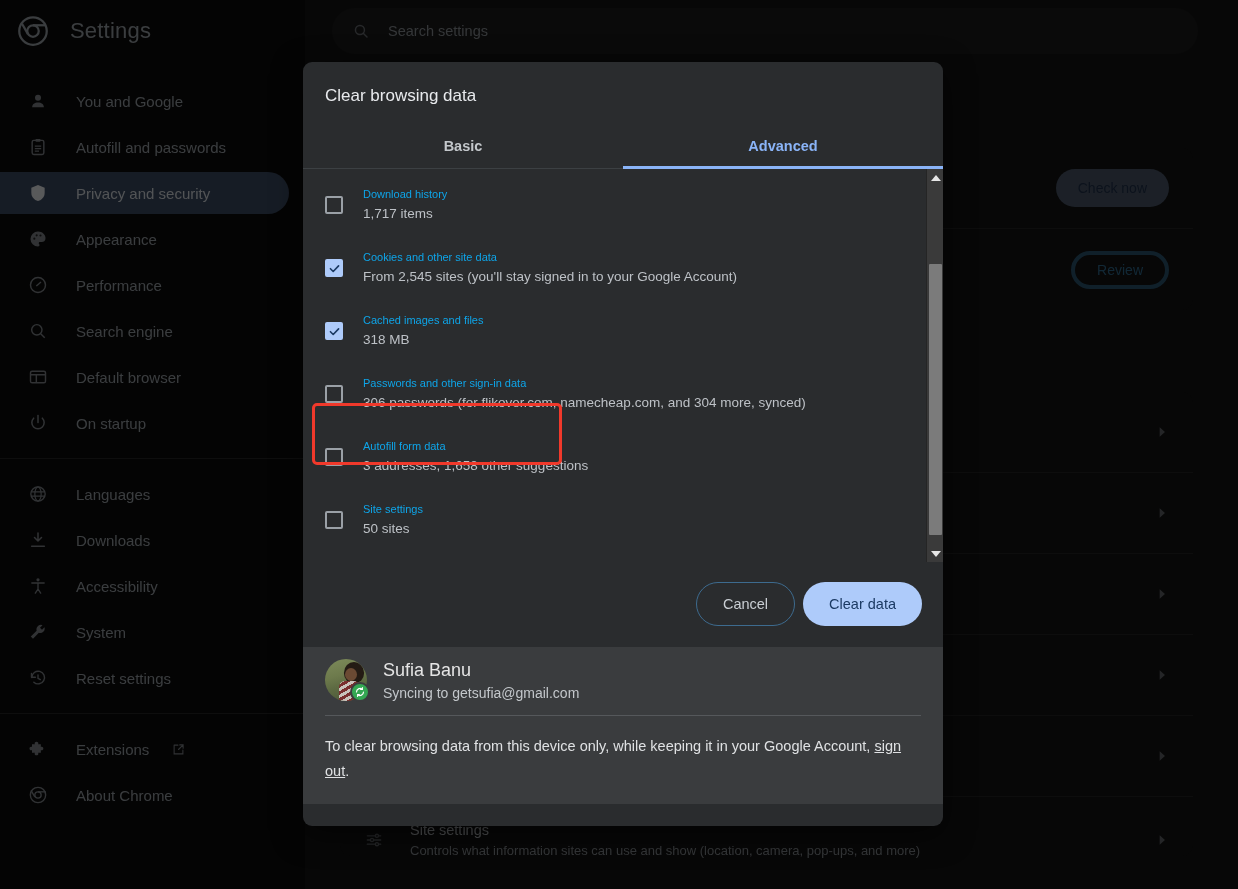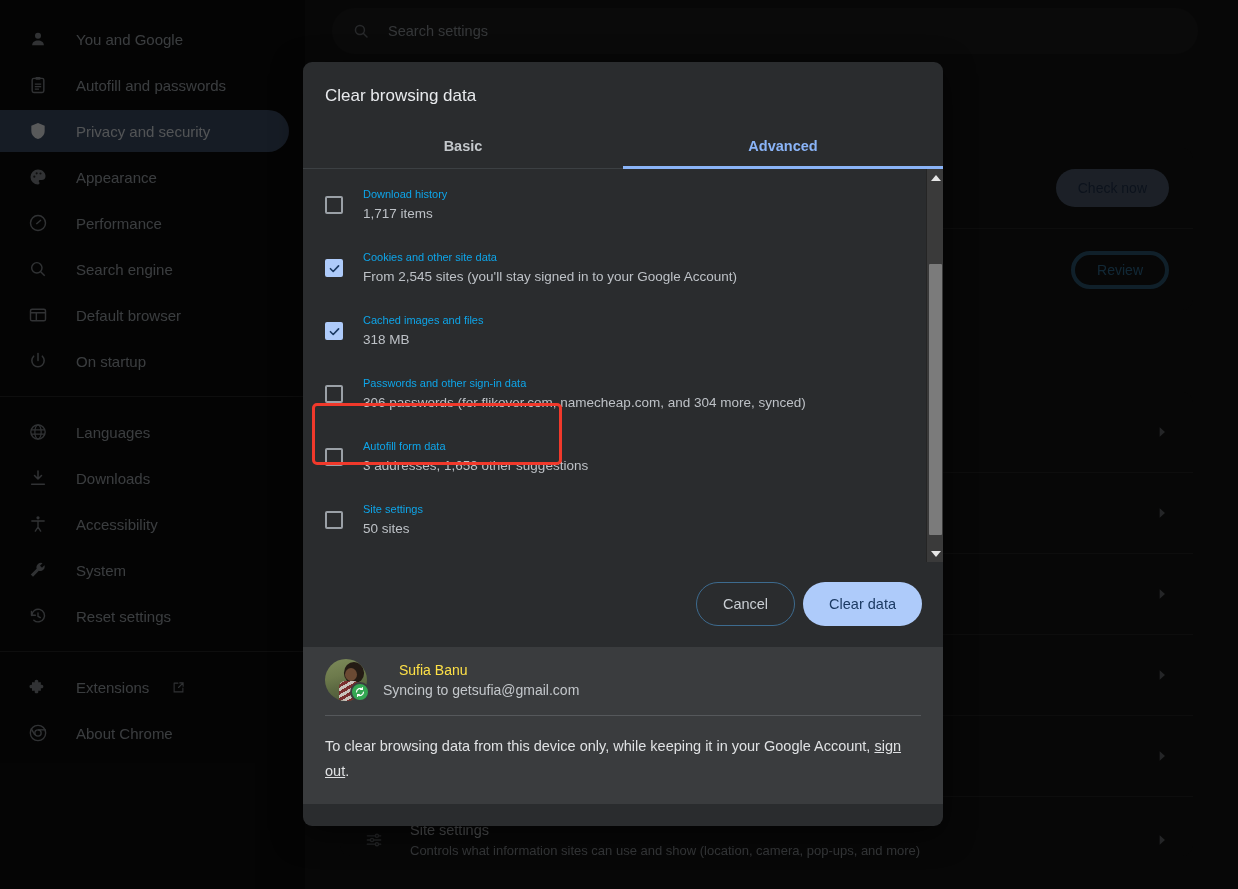--- a/index.html
+++ b/index.html
@@ -184,38 +184,49 @@
     background: repeating-linear-gradient(150deg,#c9c2bb 0 3px,#7a2e2e 3px 6px);
     border-radius: 6px 6px 0 0;
   }
   .sync-badge {
     position: absolute; right: -3px; bottom: -1px; width: 20px; height: 20px;
     border-radius: 50%; background: #34a853; border: 2px solid #3a3c3e;
     display: flex; align-items: center; justify-content: center;
   }
   .sync-badge svg { width: 12px; height: 12px; }
   .acct-txts { display: flex; flex-direction: column; gap: 4px; }
-  .acct-name { font-size: 14px; color: #fde047; margin-left: 16px; }
+  .acct-name { font-size: 18px; color: #e5e5e5; }
   .acct-sub { font-size: 14px; color: #c3c7cb; }
 
   .dlg-foot {
     background: #3a3c3e; padding: 0 22px 20px;
   }
   .foot-sep { height: 1px; background: #55585b; margin-bottom: 18px; }
   .foot-text { font-size: 14.5px; line-height: 1.72; color: #dfe1e3; }
   .foot-text a { color: #dfe1e3; text-decoration: underline; }
 </style>
 </head>
 <body>
 
 <div id="root">
 
   <div class="bg-layer">
 
     <div class="sidebar">
+      <div class="brand">
+        <span class="brand-logo">
+          <svg viewBox="0 0 24 24" width="30" height="30">
+            <circle cx="12" cy="12" r="11" fill="none" stroke="#9aa0a6" stroke-width="1.8"></circle>
+            <circle cx="12" cy="12" r="4.6" fill="none" stroke="#9aa0a6" stroke-width="1.8"></circle>
+            <path d="M12 7.4 L21.6 7.4" stroke="#9aa0a6" stroke-width="1.8" fill="none"></path>
+            <path d="M7.9 14.3 L3.2 6.2" stroke="#9aa0a6" stroke-width="1.8" fill="none"></path>
+          </svg>
+        </span>
+        <span class="brand-title">Settings</span>
+      </div>
 
       <div class="nav">
 
         <div class="nav-group">
           <div class="nav-item">
             <span class="ico"><svg viewBox="0 0 24 24" width="20" height="20">
                   <circle cx="12" cy="8" r="3.6" fill="#9aa0a6"></circle>
                   <path d="M5 19.5c0-3.6 3.2-5.6 7-5.6s7 2 7 5.6z" fill="#9aa0a6"></path>
                 </svg></span>
             <span class="lbl">You and Google</span>

